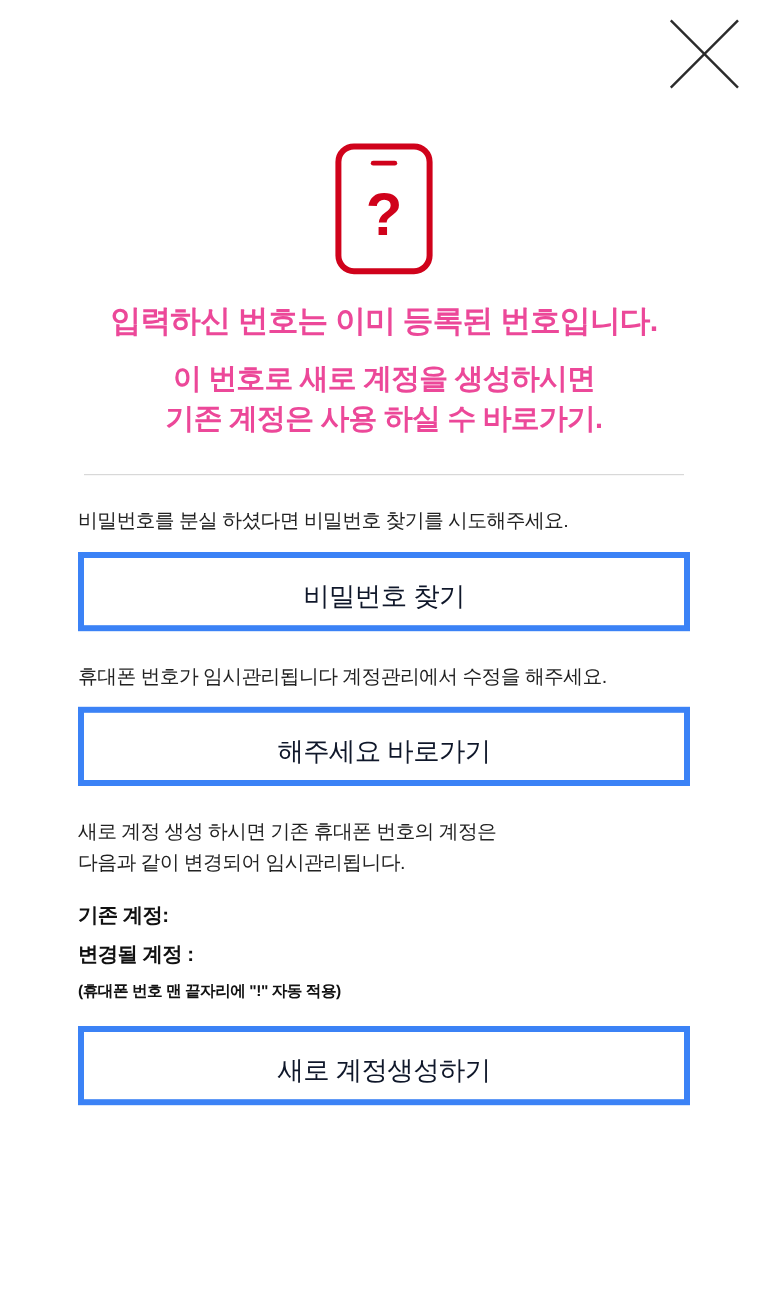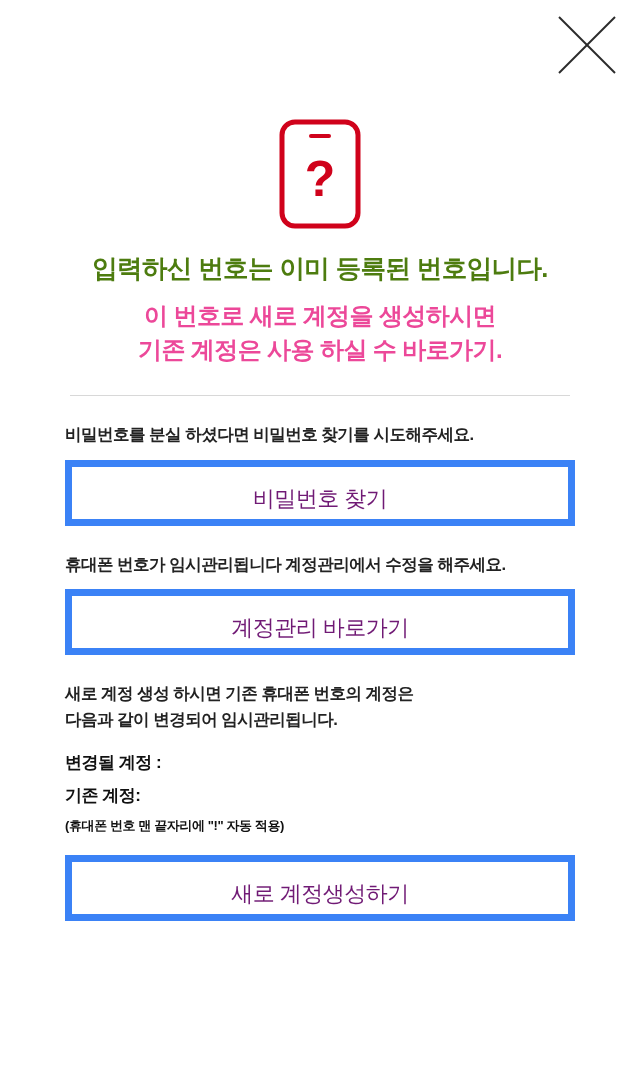--- a/index.html
+++ b/index.html
@@ -41,21 +41,21 @@
     justify-content: center;
   }
   .phone-icon { display: block; }
 
   
   .headline {
     margin: 22px 0 0 0;
     text-align: center;
     font-size: 25.5px;
     font-weight: bold;
-    color: #4d7c0f;
+    color: #ec4899;
     letter-spacing: -0.6px;
     line-height: 1.3;
   }
   .subhead {
     margin: 14px 0 0 0;
     text-align: center;
     font-size: 24px;
     font-weight: bold;
     color: #ec4899;
     letter-spacing: -0.6px;
@@ -77,34 +77,33 @@
     width: 510px;
     margin: 0 auto;
     padding-top: 26px;
   }
   .note {
     font-size: 16.5px;
     color: #222222;
     letter-spacing: -0.5px;
     line-height: 1.55;
     margin: 0 0 12px 0;
-    font-weight: bold;
   }
   .note.block { margin-bottom: 18px; }
   .note .line { display: block; }
 
   .outline-btn {
     display: block;
     width: 100%;
     height: 66px;
     line-height: 64px;
     text-align: center;
-    border: 7px solid #3b82f6;
+    border: 5px solid #3b82f6;
     background: #ffffff;
-    color: #701a75;
+    color: #0f172a;
     font-size: 22px;
     font-family: "Liberation Sans", sans-serif;
     letter-spacing: -0.5px;
     cursor: pointer;
     padding: 0;
     margin-bottom: 26px;
   }
 
   .acct-row {
     font-size: 17px;
@@ -150,27 +149,27 @@
   </h2>
 
   <hr class="divider">
 
   <div class="content">
 
     <p class="note">비밀번호를 분실 하셨다면 비밀번호 찾기를 시도해주세요.</p>
     <button class="outline-btn">비밀번호 찾기</button>
 
     <p class="note">휴대폰 번호가 임시관리됩니다 계정관리에서 수정을 해주세요.</p>
-    <button class="outline-btn">계정관리 바로가기</button>
+    <button class="outline-btn">해주세요 바로가기</button>
 
     <p class="note block">
       <span class="line">새로 계정 생성 하시면 기존 휴대폰 번호의 계정은</span>
       <span class="line">다음과 같이 변경되어 임시관리됩니다.</span>
     </p>
 
+    <p class="acct-row">기존 계정:</p>
     <p class="acct-row">변경될 계정 :</p>
-    <p class="acct-row">기존 계정:</p>
     <p class="hint">(휴대폰 번호 맨 끝자리에 "!" 자동 적용)</p>
 
     <button class="outline-btn">새로 계정생성하기</button>
 
   </div>
 </div>
 
 </body></html>

